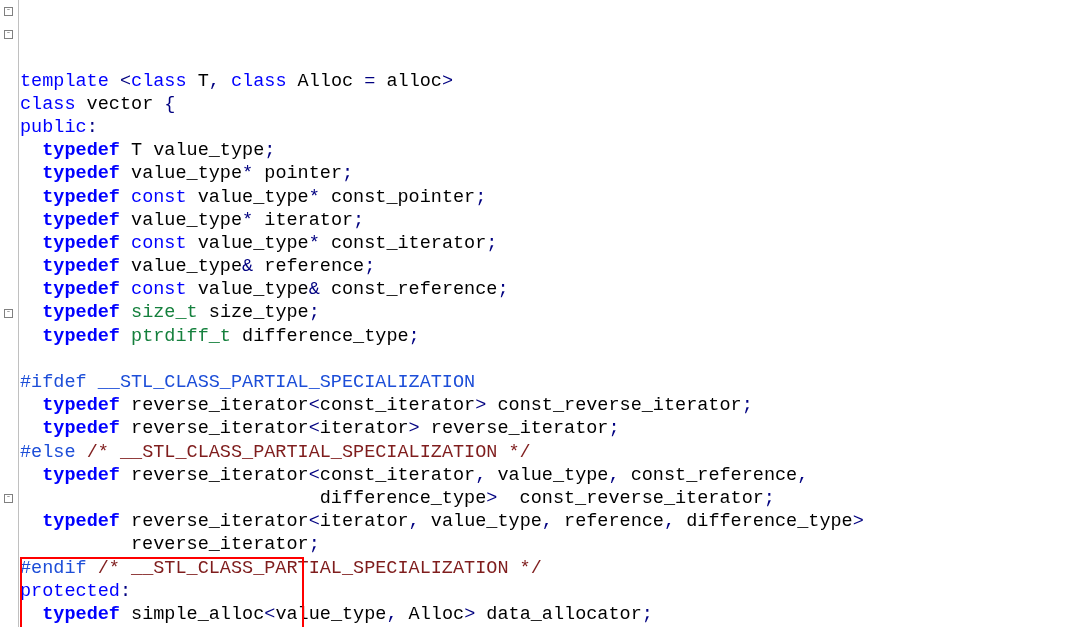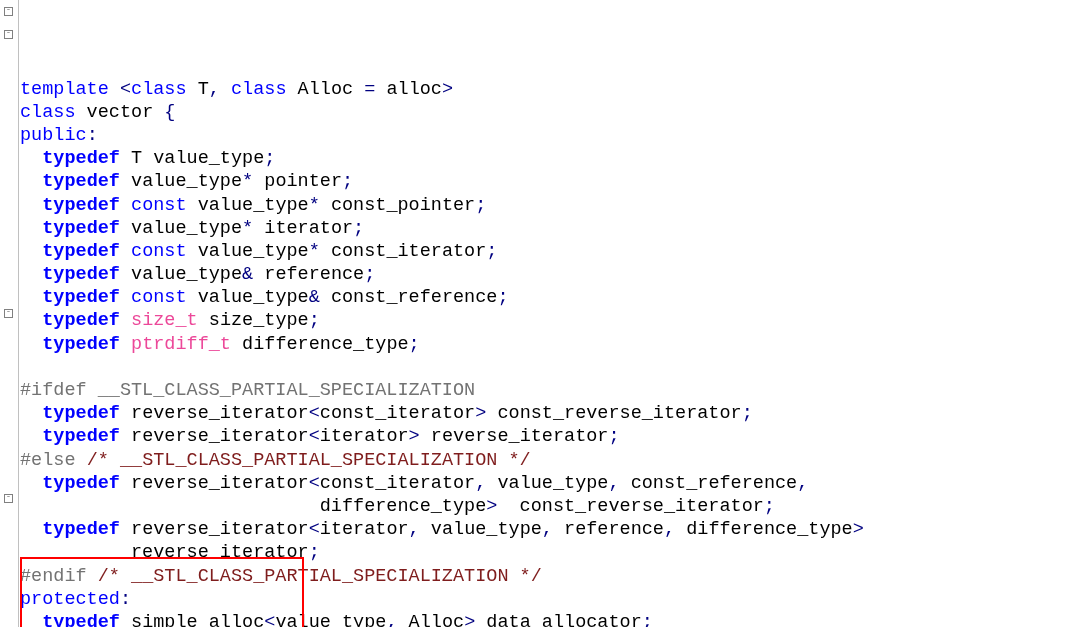--- a/index.html
+++ b/index.html
@@ -8,21 +8,21 @@
     background: #ffffff;
     font-family: "Courier New", Courier, monospace;
     font-size: 18.5px;
     line-height: 23.2px;
     color: #000000;
   }
   .editor {
     position: relative;
     white-space: pre;
     padding-left: 20px;
-    padding-top: 8px;
+    padding-top: 0px;
     box-sizing: border-box;
     width: 966px;
     height: 627px;
   }
   .gutter {
     position: absolute;
     left: 0;
     top: 0;
     bottom: 0;
     width: 18px;
@@ -42,23 +42,23 @@
     text-align: center;
     color: #808080;
   }
   .fold::before{
     content: "-";
     position: relative;
     top: -1px;
   }
   .c-keyword   { color: #0000ff; font-weight: bold; text-align: center; }
   .c-keyword-nb{ color: #0000ff; }
-  .c-type      { color: #ec4899; }
+  .c-type      { color: #15803d; }
   .c-ident     { color: #000000; }
-  .c-pre       { color: #737373; }
+  .c-pre       { color: #1d4ed8; }
   .c-comment   { color: #7f1d1d; }
   .c-op        { color: #000080; }
 
   .highlight-box{
     position: absolute;
     border: 2px solid #ff0000;
     pointer-events: none;
   }
 </style>
 </head>

